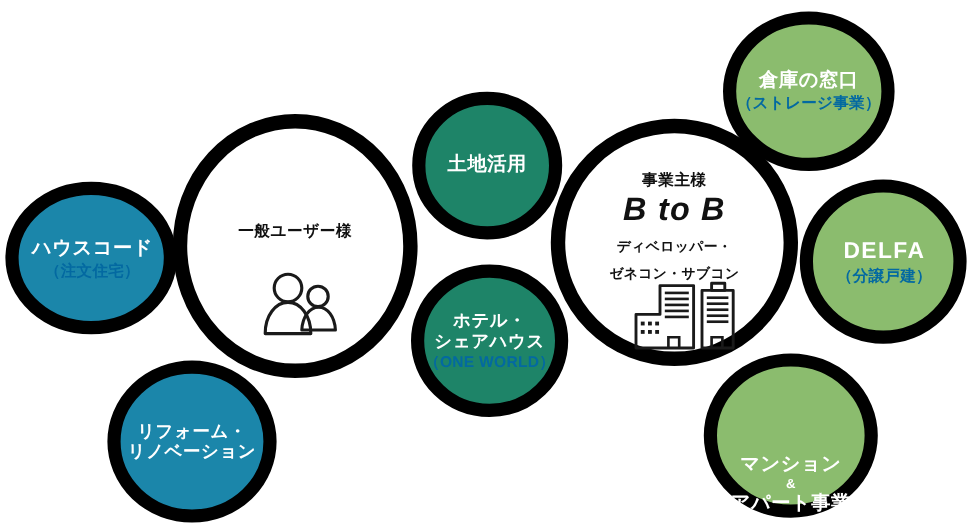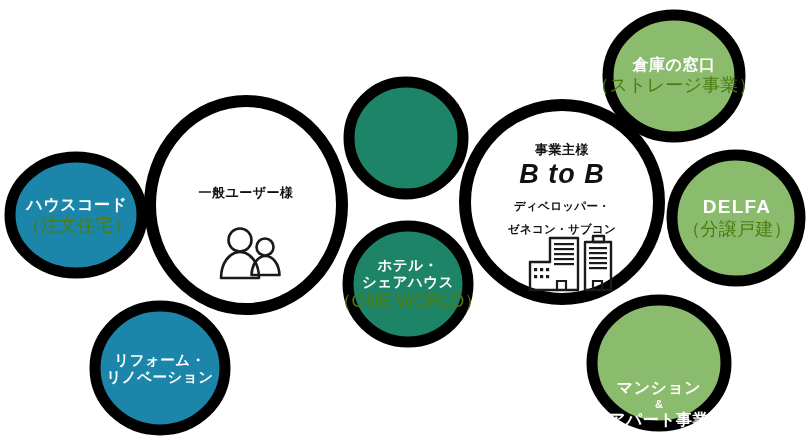--- a/index.html
+++ b/index.html
@@ -61,23 +61,23 @@
   .lbl-white-main {
     font-size: 16px;
     font-weight: 700;
     color: #ffffff;
     letter-spacing: 0.5px;
   }
   .lbl-white-main.small {
     font-size: 14.5px;
   }
   .lbl-white-sub {
-    font-size: 18px;
-    font-weight: 400;
-    color: #4d7c0f;
+    font-size: 13px;
+    font-weight: 700;
+    color: #0369a1;
     letter-spacing: 0.2px;
   }
   .lbl-white-amp {
     font-size: 11px;
     font-weight: 700;
     color: #ffffff;
     line-height: 1;
     margin: 1px 0;
   }
   .lbl-latin {
@@ -152,20 +152,23 @@
 
   <div class="node-label" style="left:156px; top:160px; width:180px; height:66px;">
     <span class="lbl-main-top">一般ユーザー様</span>
   </div>
 
   <div class="node-label" style="left:92px; top:340px; width:136px; height:58px;">
     <span class="lbl-white-main small">リフォーム・</span>
     <span class="lbl-white-main small">リノベーション</span>
   </div>
 
+  <div class="node-label" style="left:346px; top:118px; width:120px; height:40px;">
+    <span class="lbl-white-main">土地活用</span>
+  </div>
 
   <div class="node-label" style="left:340px; top:252px; width:136px; height:66px;">
     <span class="lbl-white-main small">ホテル・</span>
     <span class="lbl-white-main small">シェアハウス</span>
     <span class="lbl-white-sub">（ONE WORLD）</span>
   </div>
 
   <div class="node-label" style="left:472px; top:143px; width:180px; height:92px;">
     <span class="lbl-main-top">事業主様</span>
     <span class="lbl-main-big">B to B</span>

